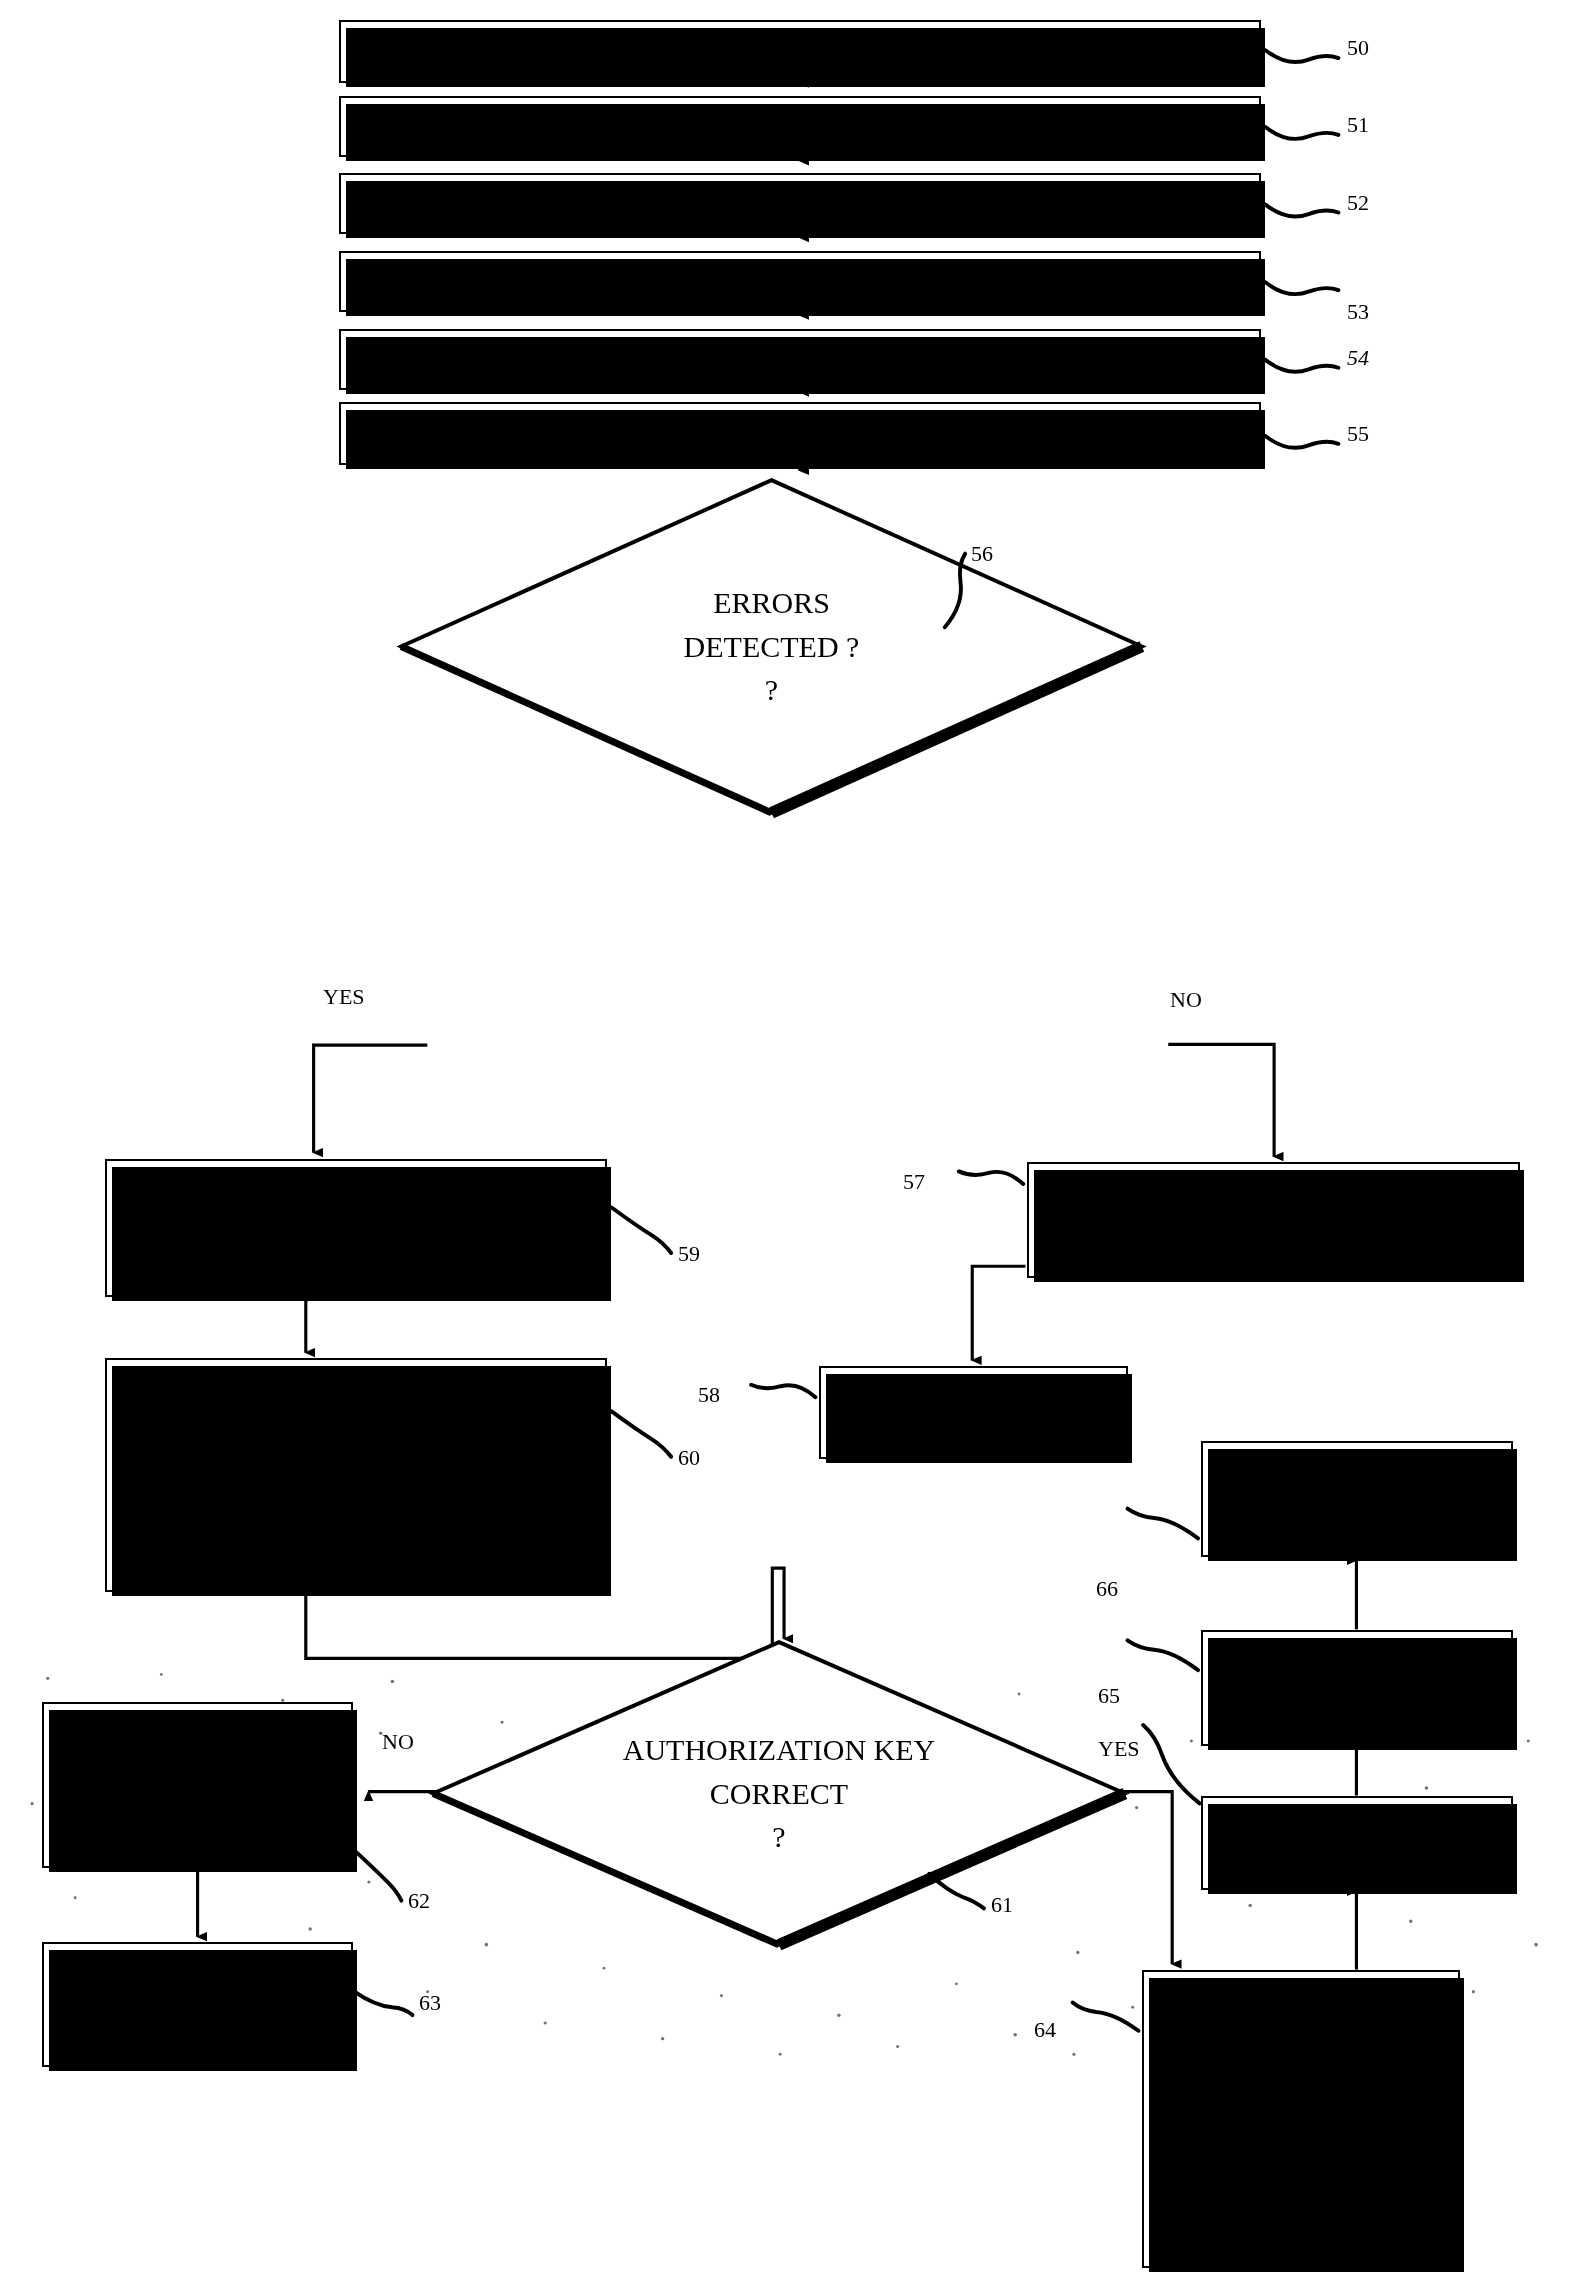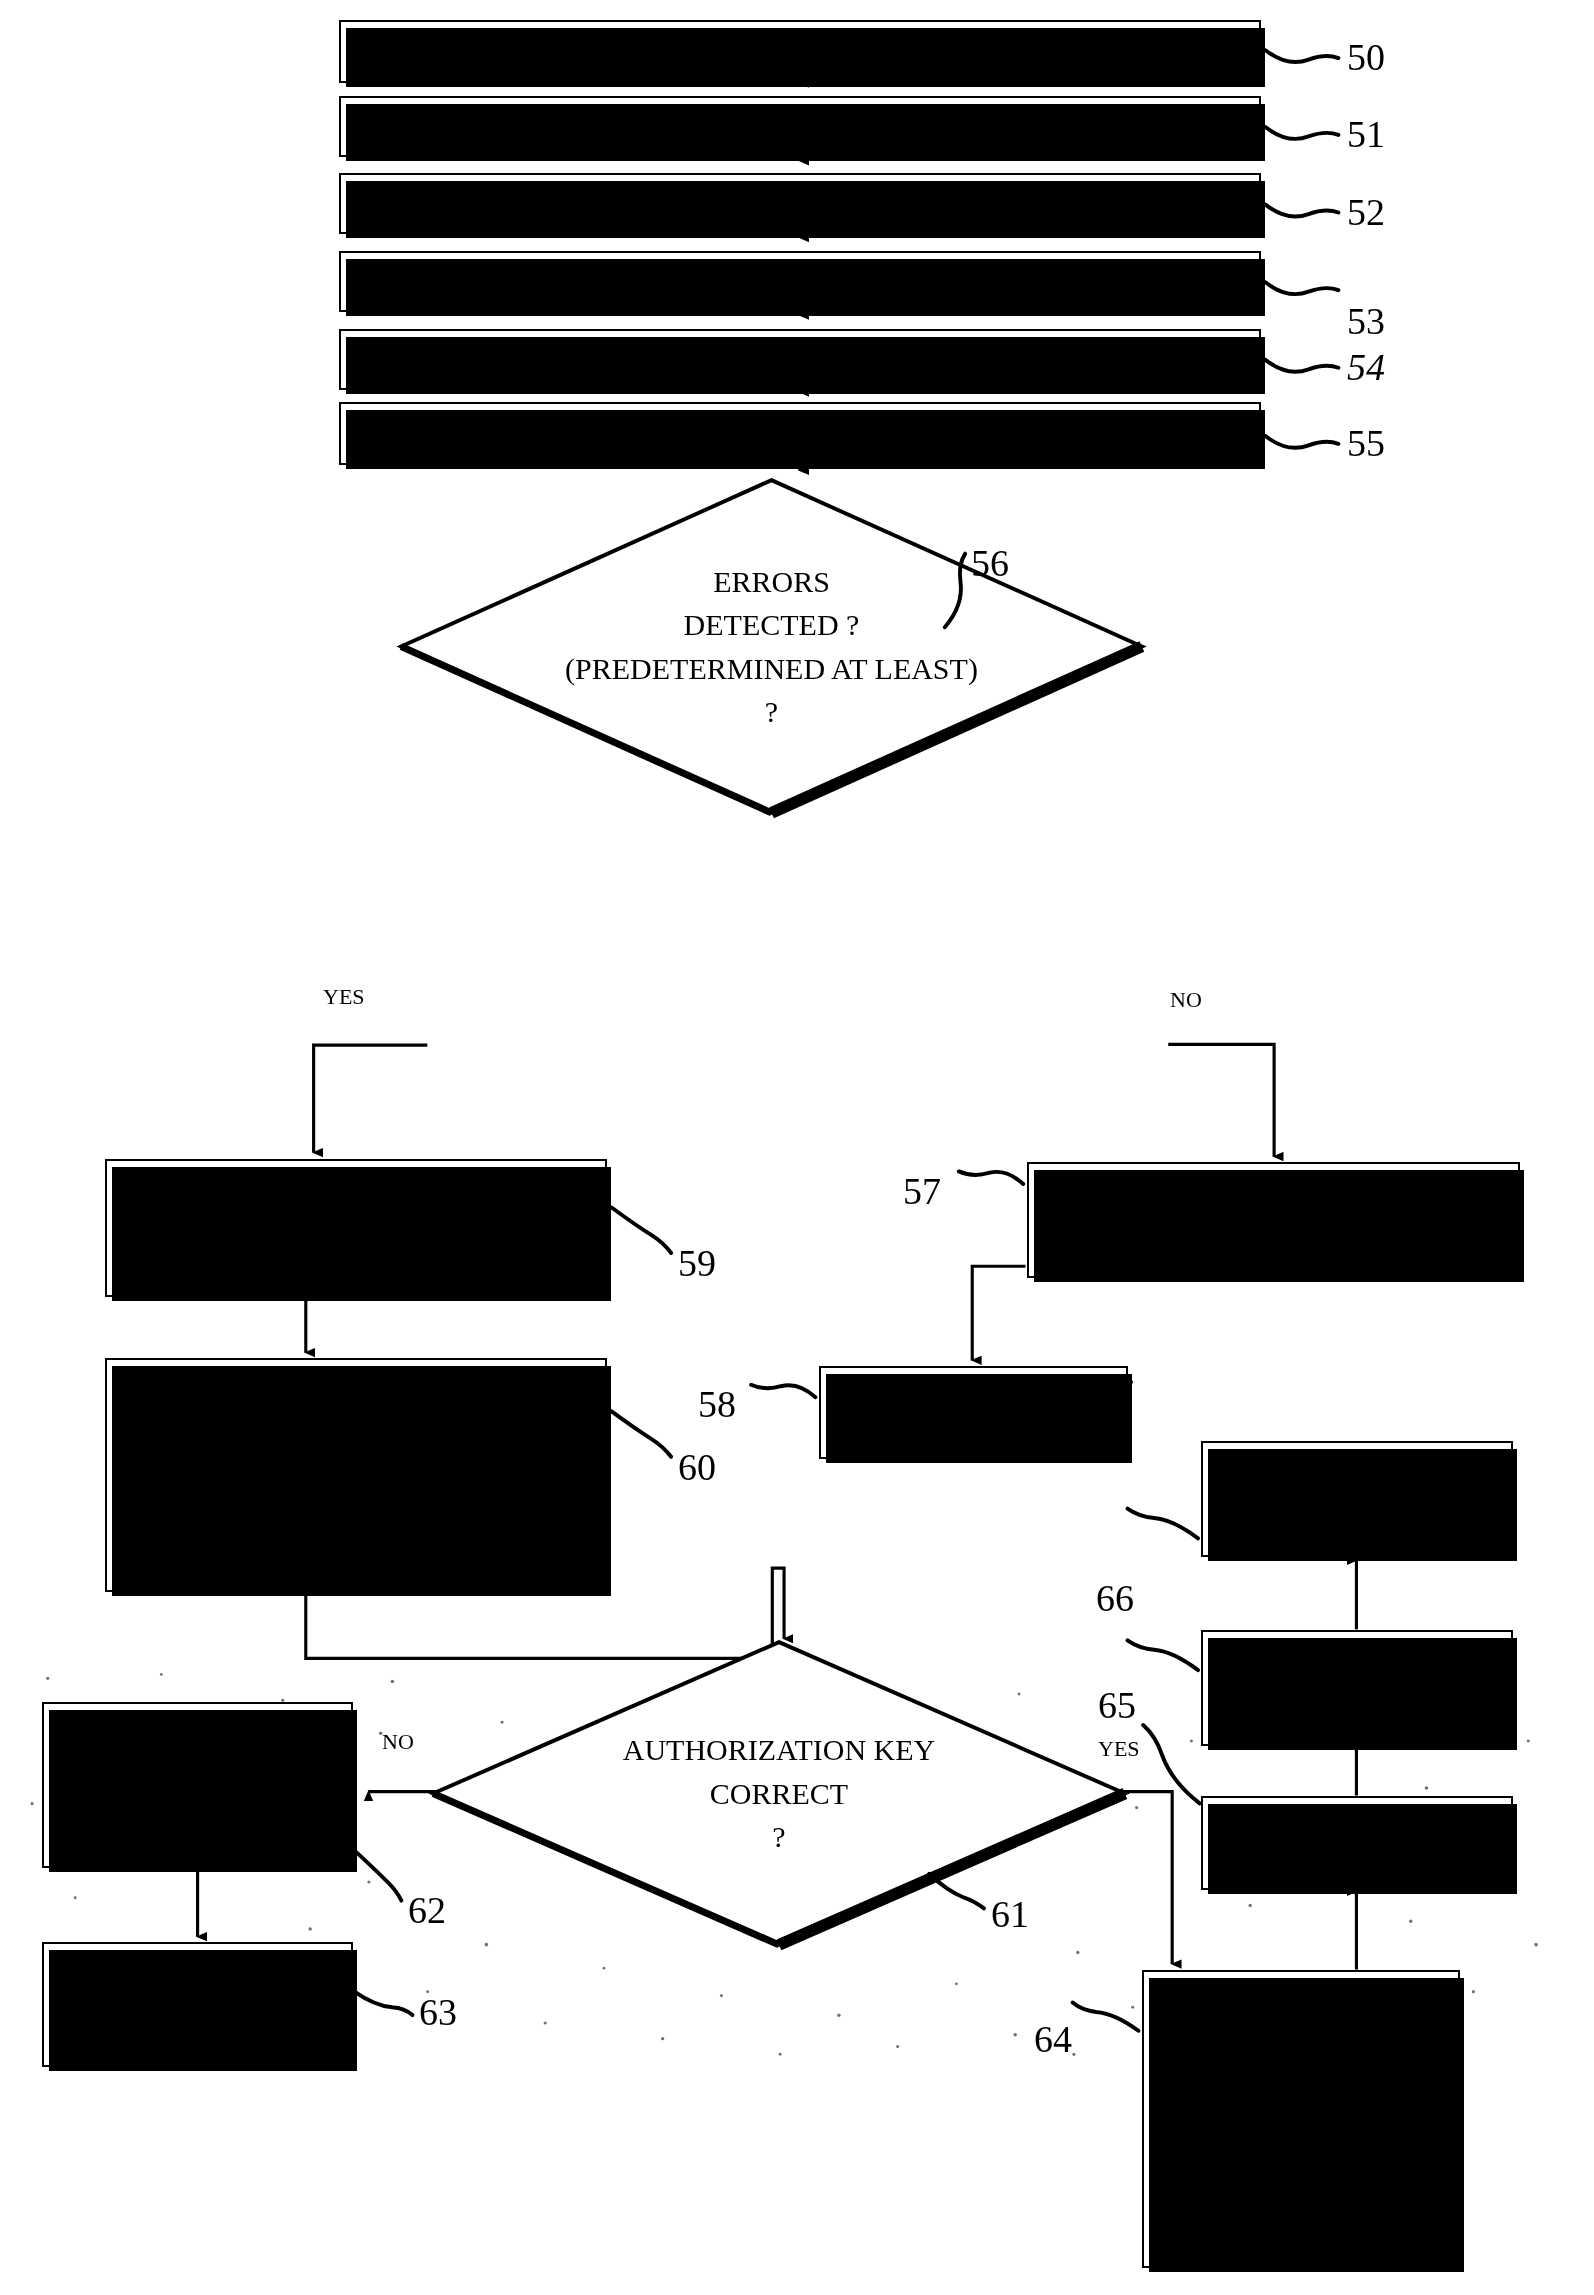--- a/index.html
+++ b/index.html
@@ -60,21 +60,21 @@
     text-align: center;
     color: #000;
     line-height: 1.45;
     pointer-events: none;
   }
 
   
   .ref {
     position: absolute;
     color: #000;
-    font-size: 38px;
+    font-size: 22px;
     font-family: "Liberation Serif", "DejaVu Serif", serif;
     z-index: 6;
     white-space: nowrap;
   }
   .leader { position: absolute; z-index: 6; overflow: visible; }
 
   
   .branch {
     position: absolute;
     color: #000;
@@ -177,21 +177,20 @@
 
   <div class="diamond" style="left:398px; top:477px; width:747px; height:339px;">
     <svg width="747" height="339" viewBox="0 0 952 432" xmlns="http://www.w3.org/2000/svg">
       <polygon points="476,4 948,216 476,428 4,216" fill="#fff" stroke="#000" stroke-width="5"></polygon>
       <path d="M 476,428 L 948,216" stroke="#000" stroke-width="15" fill="none"></path>
       <path d="M 476,428 L 4,216" stroke="#000" stroke-width="9" fill="none"></path>
     </svg>
     <div class="dlabel" style="font-size:30px;">
       <span>ERRORS</span>
       <span>DETECTED ?</span>
-      <span>(PREDETERMINED AT LEAST)</span>
       <span>?</span>
     </div>
   </div>
 
   <div class="node" style="left:1027px; top:1162px; width:493px; height:116px; font-size:30px;">
     <span class="txt">
       <span>DETERMINE DVD IS</span><br>
       <span>FRAUDULENT</span>
     </span>
   </div>

